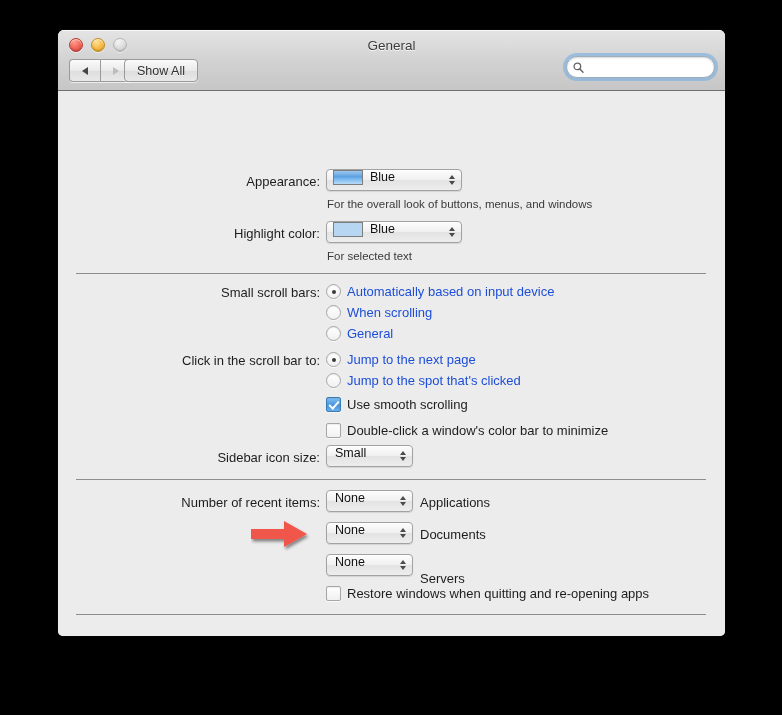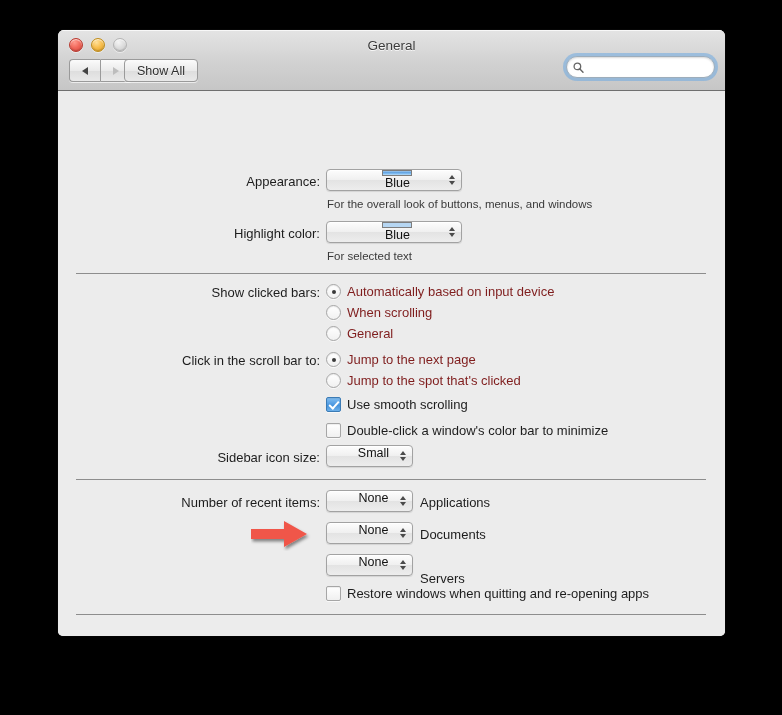--- a/index.html
+++ b/index.html
@@ -114,22 +114,22 @@
   .subtext { position: absolute; font-size: 11.5px; color: #3a3a3a; white-space: nowrap; }
 
   
   .popup {
     position: absolute;
     height: 20px;
     border-radius: 4px;
     border: 1px solid #a2a2a2;
     background: linear-gradient(to bottom, #fdfdfd 0%, #f0f0f0 48%, #e3e3e3 50%, #ededed 100%);
     box-shadow: 0 1px 1px rgba(0,0,0,0.10), inset 0 1px 0 #fff;
-    display: flex; align-items: center;
-    font-size: 12.5px; color: #111; flex-direction: column;
+    display: flex; align-items: flex-start;
+    font-size: 12.5px; color: #111;
   }
   .popup .pv { margin-left: 8px; white-space: nowrap; }
   .popup .swatch {
     width: 28px; height: 13px; margin-left: 6px;
     border: 1px solid #7d7d7d;
   }
   .sw-appearance { background: linear-gradient(to bottom, #9dc8ef 0%, #5b9fe0 45%, #70b2ee 55%, #b9dcf7 100%); }
   .sw-highlight  { background: #b6d6f2; }
   .popup .pv.with-swatch { margin-left: 7px; }
   .arrows {
@@ -149,21 +149,21 @@
     box-shadow: inset 0 1px 1px rgba(0,0,0,0.08), 0 1px 0 rgba(255,255,255,0.7);
     flex: none; position: relative;
   }
   .radio.on { }
   .radio.on::after {
     content: ""; position: absolute;
     left: 50%; top: 50%; transform: translate(-50%,-50%);
     width: 4px; height: 4px; border-radius: 50%;
     background: #3a3a3a;
   }
-  .radio-line .lbl { margin-left: 6px; font-size: 13px; color: #7f1d1d; white-space: nowrap; }
+  .radio-line .lbl { margin-left: 6px; font-size: 13px; color: #1d4ed8; white-space: nowrap; }
 
   
   .check-line { position: absolute; display: flex; align-items: center; }
   .checkbox {
     width: 13px; height: 13px; border-radius: 2px;
     border: 1px solid #a6a6a6;
     background: linear-gradient(to bottom, #ffffff 0%, #f0f0f0 100%);
     box-shadow: inset 0 1px 1px rgba(0,0,0,0.07), 0 1px 0 rgba(255,255,255,0.7);
     flex: none; position: relative;
   }
@@ -247,21 +247,21 @@
       <span class="pv with-swatch">Blue</span>
       <span class="arrows">
         <span class="ar-up"></span>
           <span class="ar-dn"></span>
       </span>
     </div>
     <div class="subtext" style="left:269px; top:159px;">For selected text</div>
 
     <div class="sep" style="top:182px;"></div>
 
-    <div class="rlabel" style="left:80px; top:194px; width:182px;">Show clicked bars:</div>
+    <div class="rlabel" style="left:80px; top:194px; width:182px;">Small scroll bars:</div>
 
     <div class="radio-line" style="left:268px; top:193px;">
       <span class="radio on"></span>
       <span class="lbl">Automatically based on input device</span>
     </div>
     <div class="radio-line" style="left:268px; top:214px;">
       <span class="radio"></span>
       <span class="lbl">When scrolling</span>
     </div>
     <div class="radio-line" style="left:268px; top:235px;">

